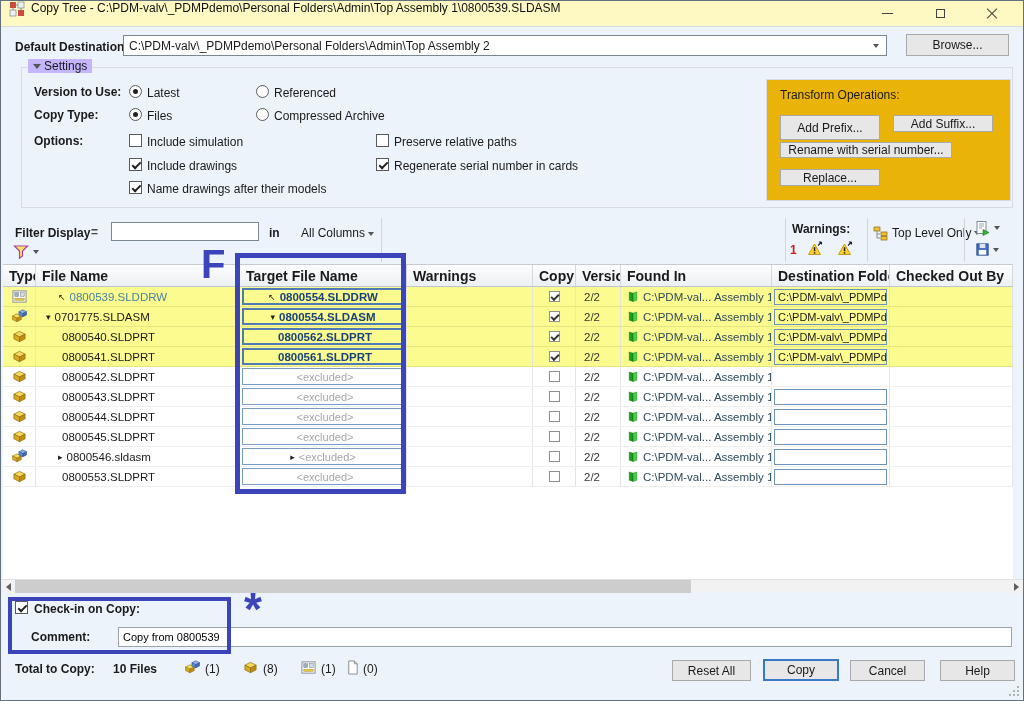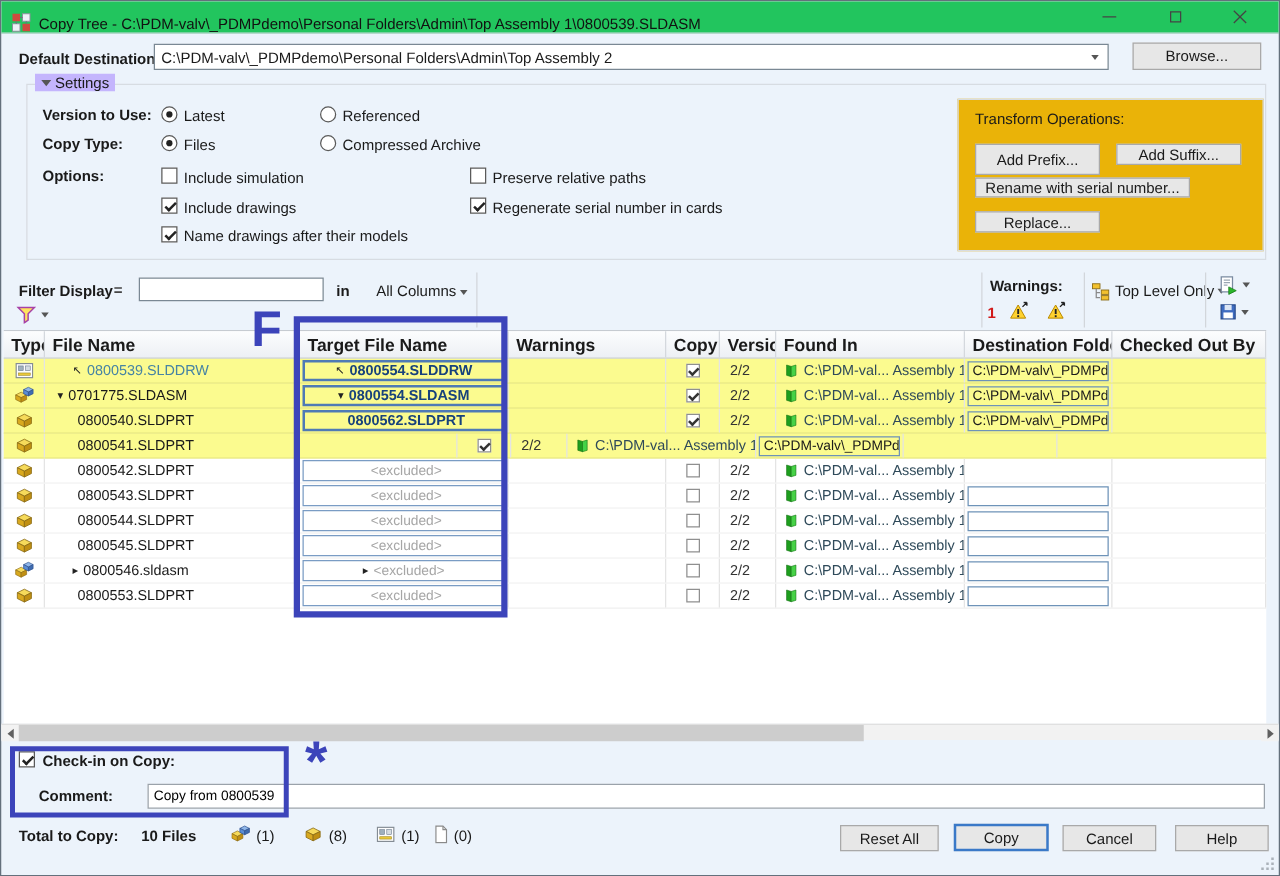--- a/index.html
+++ b/index.html
@@ -1,22 +1,22 @@
 <!DOCTYPE html>
 <html><head>
 <meta charset="utf-8">
 <style>
   html,body{margin:0;padding:0;background:#9aa2ab;}
   *{box-sizing:border-box;}
   .window{position:relative;width:1024px;height:701px;background:#ecf3fb;
     border:1px solid #64707c;font-family:"Liberation Sans","DejaVu Sans",sans-serif;
     font-size:12px;color:#1a1a1a;overflow:hidden;}
   
-  .titlebar{position:absolute;left:0;top:0;width:1022px;height:26px;background:#22c55e;
-    border-bottom:1px solid #d4dbe4;display:flex;align-items:flex-end;}
+  .titlebar{position:absolute;left:0;top:0;width:1022px;height:26px;background:#fef9c3;
+    border-bottom:1px solid #d4dbe4;display:flex;align-items:flex-start;}
   .title-icon{margin:0 6px 0 8px;width:16px;height:16px;flex:0 0 auto;}
   .title-text{font-size:12px;color:#111;white-space:nowrap;}
   .win-btn{position:absolute;top:0;height:25px;width:42px;display:flex;align-items:center;justify-content:center;}
   .wb-min{right:115px}.wb-max{right:62px}.wb-close{right:10px}
   .g-min{width:11px;height:1px;background:#444;}
   .g-max{width:9px;height:9px;border:1px solid #444;}
   .g-close{position:relative;width:12px;height:12px;}
   .g-close::before,.g-close::after{content:"";position:absolute;left:-1px;top:5px;width:14px;height:1px;background:#444;}
   .g-close::before{transform:rotate(45deg);} .g-close::after{transform:rotate(-45deg);}
   
@@ -370,20 +370,26 @@
       <div class="cell c0 type-cell">
         <svg class="i-part" viewBox="0 0 16 15">
               <use href="#ic-part"></use>
             </svg>
 
       </div>
       <div class="cell c1 fcell" style="padding-left: 22px;">
         <span class="fmarker"></span>
         <span class="fname">0800541.SLDPRT</span>
       </div>
+      <div class="cell c2 tcell">
+        <span class="tbox">
+          <span class="fmarker tmarker"></span>
+          <span class="tname">0800561.SLDPRT</span>
+        </span>
+      </div>
       <div class="cell c3"></div>
       <div class="cell c4 copy-cell">
         <span class="cb rowcb on"></span>
       </div>
       <div class="cell c5 ver">2/2</div>
       <div class="cell c6 found">
         <svg viewBox="0 0 16 15">
               <use href="#ic-folder"></use>
             </svg>
         <span class="found-text">C:\PDM-val... Assembly 1</span>

